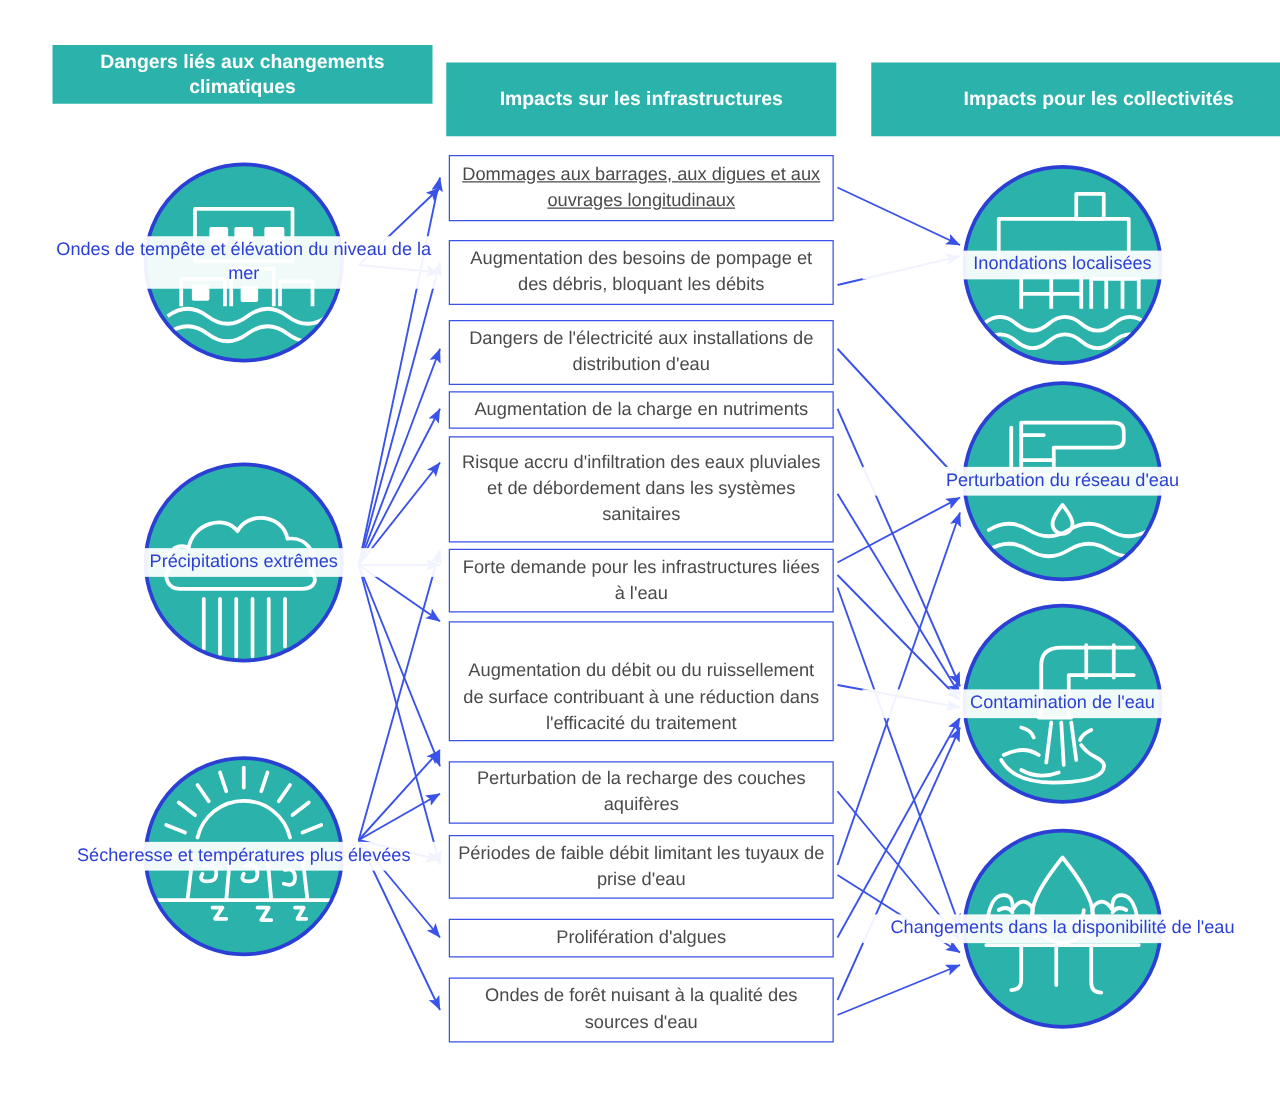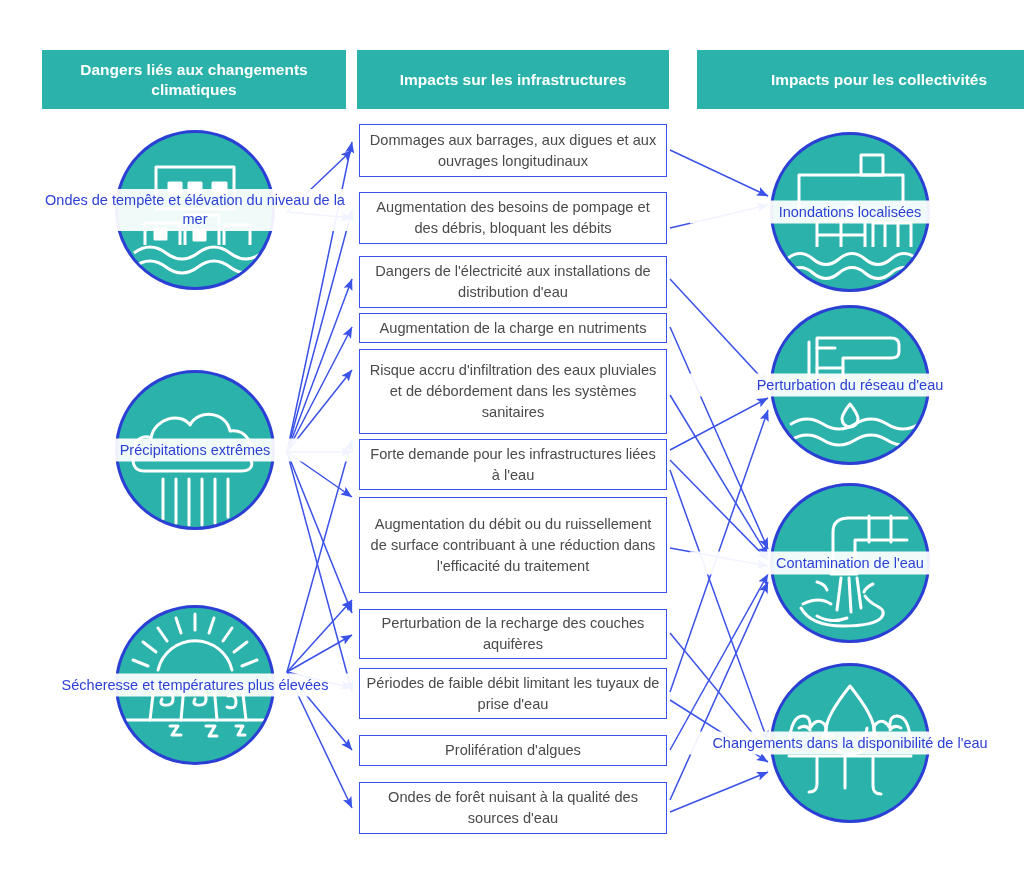--- a/index.html
+++ b/index.html
@@ -28,21 +28,21 @@
     font-weight: bold;
     font-size: 15.5px;
     line-height: 20px;
     display: flex;
     align-items: center;
     justify-content: center;
     text-align: center;
     padding: 4px 8px;
     box-sizing: border-box;
   }
-  #hdr-hazards { left: 42px;  top: 50px; width: 304px; height: 59px; }
+  #hdr-hazards { left: 42px;  top: 36px; width: 304px; height: 47px; }
   #hdr-infra   { left: 357px; top: 50px; width: 312px; height: 59px; }
   #hdr-comm    { left: 697px; top: 50px; width: 364px; height: 59px; }
 
   
   .node {
     position: absolute;
     width: 160px;
     height: 160px;
   }
   .node .disc {
@@ -250,39 +250,39 @@
           <path d="M52,118 l8,0 l-6,9 l9,0"></path>
           <path d="M88,118 l9,0 l-6,10 l8,0"></path>
           <path d="M110,88 q8,-2 8,6 q0,8 -9,5"></path>
           <path d="M118,118 l7,0 l-5,9 l7,0"></path>
         </g>
       </svg>
     </div>
     <div class="node-label">Sécheresse et températures plus élevées</div>
   </div>
 
-  <div class="impact-box" id="box-1" style="top:124px; height:53px;">
+  <div class="impact-box" id="box-1" style="top:124px; height:53px;text-decoration:underline;">
       <span>Dommages aux barrages, aux digues et aux ouvrages longitudinaux</span>
     </div>
   <div class="impact-box" id="box-2" style="top:192px; height:52px;">
       <span>Augmentation des besoins de pompage et des débris, bloquant les débits</span>
     </div>
   <div class="impact-box" id="box-3" style="top:256px; height:52px;">
       <span>Dangers de l'électricité aux installations de distribution d'eau</span>
     </div>
   <div class="impact-box" id="box-4" style="top:313px; height:30px;">
       <span>Augmentation de la charge en nutriments</span>
     </div>
   <div class="impact-box" id="box-5" style="top:349px; height:85px;">
       <span>Risque accru d'infiltration des eaux pluviales et de débordement dans les systèmes sanitaires</span>
     </div>
   <div class="impact-box" id="box-6" style="top:439px; height:51px;">
       <span>Forte demande pour les infrastructures liées à l'eau</span>
     </div>
-  <div class="impact-box" id="box-7" style="top:497px; height:96px;">
+  <div class="impact-box" id="box-7" style="top:497px; height:96px;align-items:flex-end;">
       <span>Augmentation du débit ou du ruissellement de surface contribuant à une réduction dans l'efficacité du traitement</span>
     </div>
   <div class="impact-box" id="box-8" style="top:609px; height:50px;">
       <span>Perturbation de la recharge des couches aquifères</span>
     </div>
   <div class="impact-box" id="box-9" style="top:668px; height:51px;">
       <span>Périodes de faible débit limitant les tuyaux de prise d'eau</span>
     </div>
   <div class="impact-box" id="box-10" style="top:735px; height:31px;align-items:center;">
       <span>Prolifération d'algues</span>

